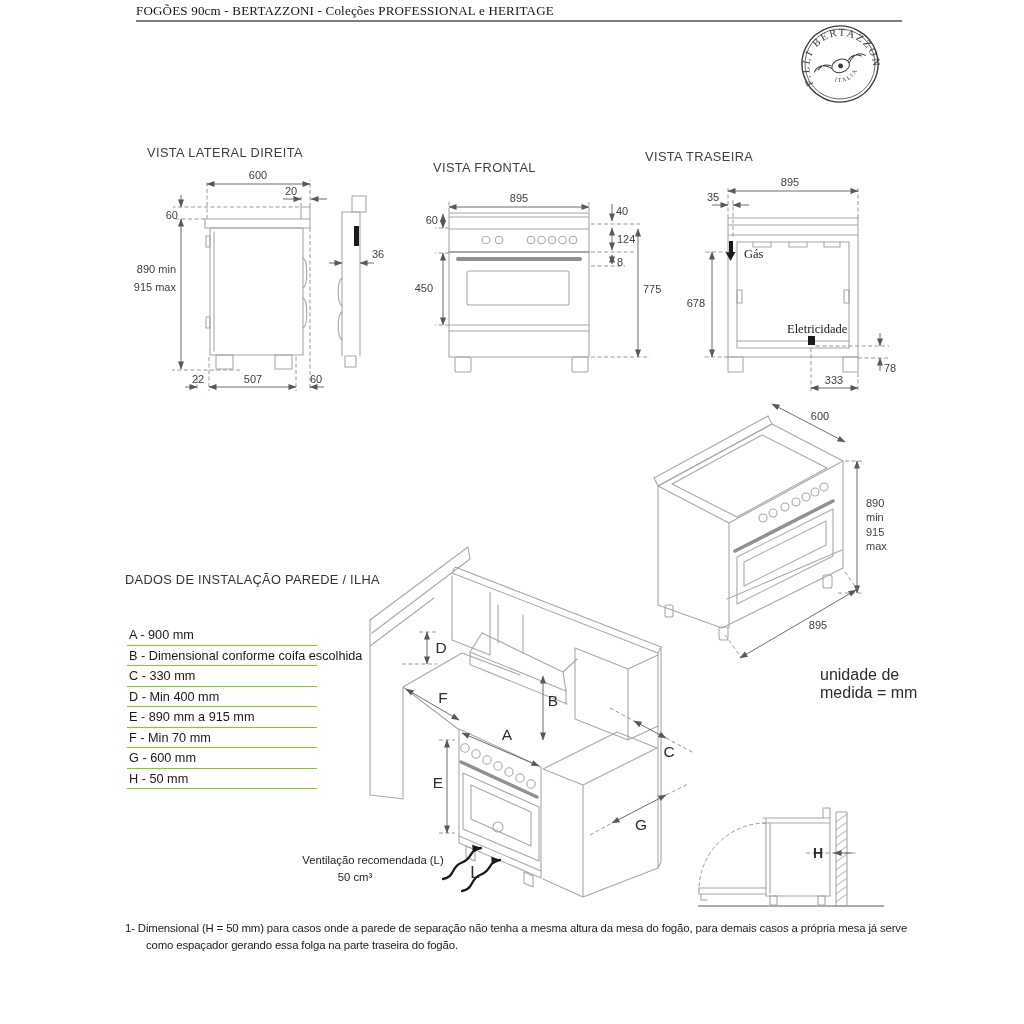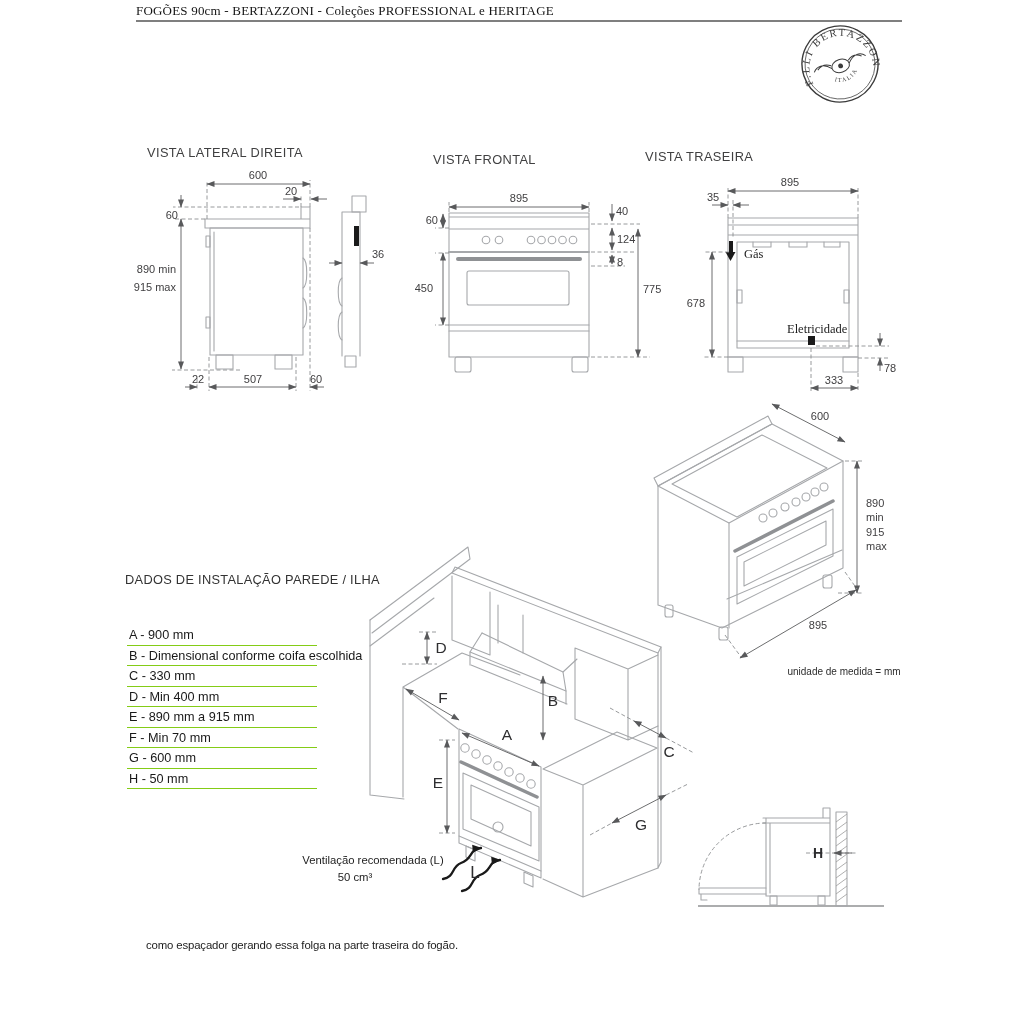--- a/index.html
+++ b/index.html
@@ -9,21 +9,21 @@
   .breadcrumb{left:136px;top:3px;font-family:"Liberation Serif",serif;font-size:13px;color:#151515;letter-spacing:.2px}
   .rule{left:136px;top:20px;width:766px;height:2px;background:#7f7f7f}
   .doc-title{left:135px;top:30px;font-family:"Liberation Serif",serif;font-size:25.5px;line-height:28.5px;color:#e01e28;letter-spacing:.2px}
   .vtitle{font-size:12.8px;color:#404041;letter-spacing:.4px;width:220px}
   .tbl-head{left:125px;top:572px;font-size:12.8px;color:#333;letter-spacing:.3px}
   .tbl{left:127px;top:625px;width:190px}
   .trow{height:20.5px;border-bottom:1px solid #84cc16;font-size:12.7px;color:#191919;
         white-space:nowrap;overflow:visible;padding:3px 0 0 2px;box-sizing:border-box}
   .vent1{left:300px;top:854px;width:146px;text-align:center;font-size:11.3px;color:#222}
   .vent2{left:300px;top:871px;width:110px;text-align:center;font-size:11.3px;color:#222}
-  .unit{left:778px;top:666px;width:132px;text-align:center;font-size:10px;color:#2c2c2c}
+  .unit{left:820px;top:666px;width:132px;font-size:16px;color:#2c2c2c}
   .fn1{left:125px;top:922px;font-size:11.4px;color:#1c1c1c;letter-spacing:-.15px;white-space:nowrap}
   .fn2{left:146px;top:939px;font-size:11.4px;color:#1c1c1c;letter-spacing:-.15px;white-space:nowrap}
   .rev{left:798px;top:1027px;width:100px;text-align:left;font-family:"Liberation Serif",serif;font-size:13.5px;color:#222}
   
   .ln{fill:none;stroke:#a6a8ab;stroke-width:1.1;stroke-linecap:round;stroke-linejoin:round}
   .ln2{fill:none;stroke:#8f9194;stroke-width:4;stroke-linecap:round}
   .dim{fill:none;stroke:#5b5c5e;stroke-width:.9}
   .dsh{fill:none;stroke:#8c8e91;stroke-width:.9;stroke-dasharray:4 2.5}
   .hat{fill:none;stroke:#9a9a9a;stroke-width:.8}
   .blk{fill:#1a1a1a}
@@ -58,21 +58,21 @@
       <g>
         <ellipse cx="41" cy="43" rx="9" ry="6.5" stroke-width="1"></ellipse>
         <circle cx="41" cy="43" r="2.4" fill="#3b3b3b" stroke="none"></circle>
         <path d="M32,43 C25,35 18,36 14,41 M32,40 C27,36 22,37 18,40" stroke-width="1"></path>
         <path d="M50,43 C57,35 64,36 68,41 M50,40 C55,36 60,37 64,40" stroke-width="1"></path>
       </g>
     </g>
   </svg>
 
   <div class="abs vtitle" style="left:147px;top:145px">VISTA LATERAL DIREITA</div>
-  <div class="abs vtitle" style="left:433px;top:152px">VISTA FRONTAL</div>
+  <div class="abs vtitle" style="left:433px;top:160px">VISTA FRONTAL</div>
   <div class="abs vtitle" style="left:645px;top:149px">VISTA TRASEIRA</div>
 
   <svg class="abs" style="left:0;top:0" width="1024" height="1024" viewBox="0 0 1024 1024">
     <defs>
       <marker id="ae" markerWidth="9" markerHeight="7" refX="8" refY="3.5" orient="auto" markerUnits="userSpaceOnUse">
         <path d="M0.5,0.5 L8.5,3.5 L0.5,6.5 Z" fill="#58595b"></path>
         </marker>
       <marker id="as" markerWidth="9" markerHeight="7" refX="1" refY="3.5" orient="auto" markerUnits="userSpaceOnUse">
         <path d="M8.5,0.5 L0.5,3.5 L8.5,6.5 Z" fill="#58595b"></path>
         </marker>
@@ -315,16 +315,17 @@
     <div class="trow"><span>F - Min 70 mm</span></div>
     <div class="trow"><span>G - 600 mm</span></div>
     <div class="trow"><span>H - 50 mm</span></div>
   </div>
 
   <div class="abs vent1">Ventilação recomendada (L)</div>
   <div class="abs vent2">50 cm³</div>
 
   <div class="abs unit">unidade de medida = mm</div>
 
+  <div class="abs fn1">1-  Dimensional (H = 50 mm) para casos onde a parede de separação não tenha a mesma altura da mesa do fogão, para demais casos a própria mesa já serve</div>
   <div class="abs fn2">como espaçador gerando essa folga na parte traseira do fogão.</div>
   <div class="abs rev">Rev.0 06/2025</div>
 
 </div>
 
 </body></html>

